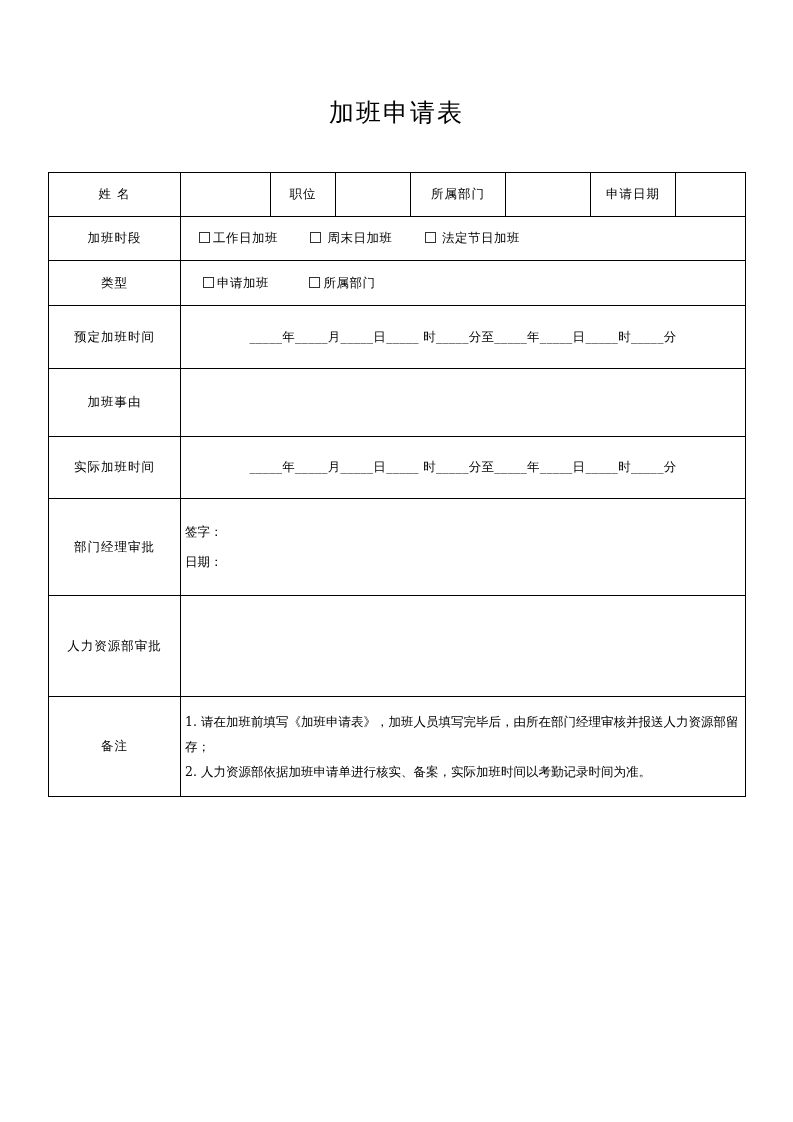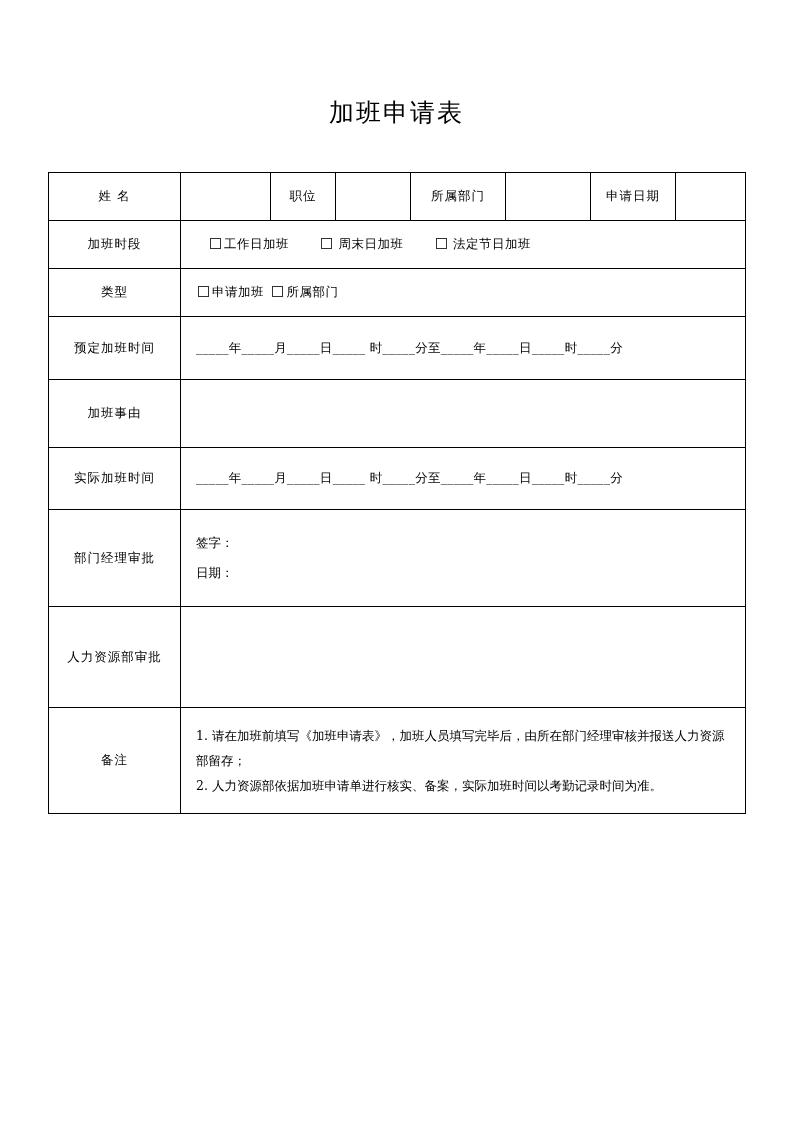--- a/index.html
+++ b/index.html
@@ -37,21 +37,21 @@
   table.form {
     position: absolute;
     left: 48px;
     top: 172px;
     width: 697px;
     border-collapse: collapse;
     table-layout: fixed;
   }
   table.form td {
     border: 1px solid #000000;
-    padding: 15px;
+    padding: 4px;
     font-size: 12.5px;
     vertical-align: middle;
     font-family: "DejaVu Serif", "Liberation Serif", serif;
   }
   .lbl {
     text-align: center;
     letter-spacing: 1px;
     padding: 4px 2px;
   }
   .lbl-wide {
@@ -79,34 +79,34 @@
   
   .optline {
     font-size: 12.5px;
     letter-spacing: 0.5px;
   }
   .opt {
     display: inline-block;
     white-space: nowrap;
     margin: 0 14px;
   }
-  .opt.tight { margin: 0 2px; }
+  .opt.tight { margin: 0 18px; }
   .cbox {
     display: inline-block;
     width: 9px;
     height: 9px;
     border: 1px solid #333;
     margin-right: 3px;
     vertical-align: -1px;
     background: #fff;
   }
   .cbox.sp { margin-right: 6px; }
 
   .datetime {
-    text-align: left;
+    text-align: center;
     font-size: 13px;
     letter-spacing: 0.3px;
     white-space: nowrap;
   }
 
   .stack-opts {
     padding: 10px 18px;
     line-height: 2.1;
     font-size: 12.5px;
   }

